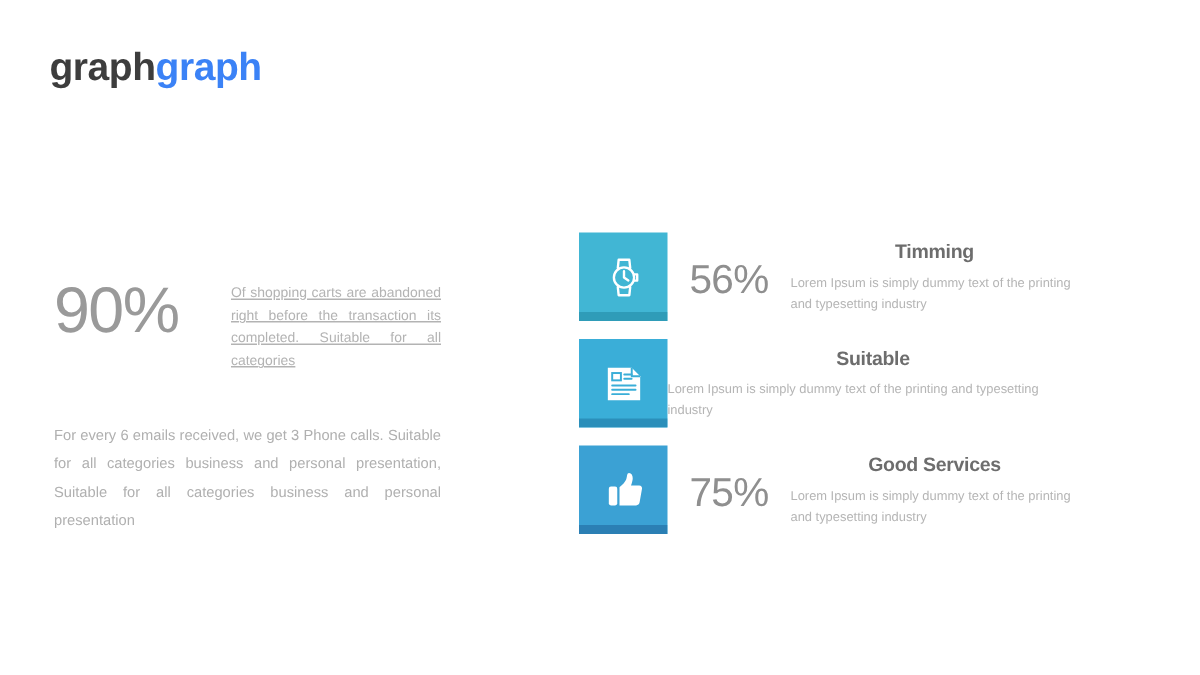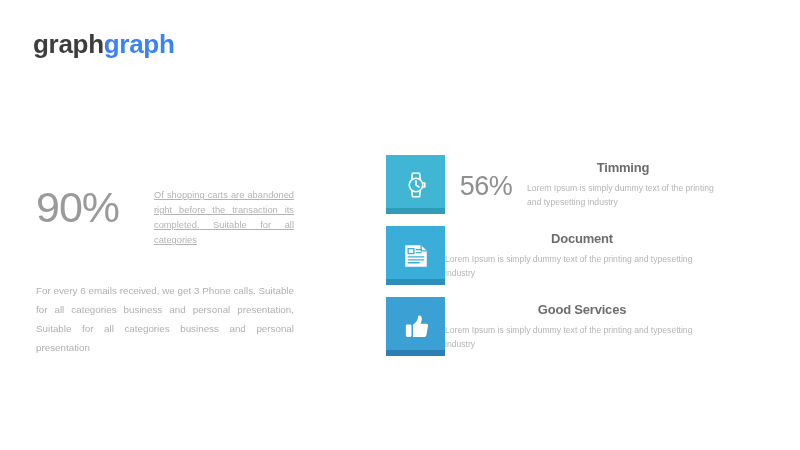--- a/index.html
+++ b/index.html
@@ -190,34 +190,35 @@
         <g stroke="#3aaed8" stroke-width="1.4" stroke-linecap="round">
           <line x1="16.2" y1="9.2" x2="21.4" y2="9.2"></line>
           <line x1="16.2" y1="12.3" x2="21.4" y2="12.3"></line>
           <line x1="7.6" y1="17" x2="24.2" y2="17"></line>
           <line x1="7.6" y1="20.1" x2="24.2" y2="20.1"></line>
           <line x1="7.6" y1="23.2" x2="19.4" y2="23.2"></line>
         </g>
       </svg>
     </div>
     <div class="item-text">
-      <div class="item-title">Document</div>
+      <div class="item-title">Suitable</div>
       <div class="item-desc">Lorem Ipsum is simply dummy text of the printing and typesetting industry</div>
     </div>
   </div>
 
   <div class="item">
     <div class="tile" style="background-color: rgb(59, 161, 212);">
       <span class="tile-bar" style="background-color: rgb(43, 127, 180);"></span>
       <svg width="30" height="30" viewBox="0 0 32 32">
         <g fill="#ffffff">
           <path d="M12.8 13.6 C12.8 13.6 16.4 11.1 17.6 8.0 C18.4 5.9 17.9 3.6 19.6 3.6 C21.3 3.6 22.2 5.2 22.2 7.3 C22.2 9.4 21.0 12.4 21.0 12.4 L26.8 12.4 C28.2 12.4 29.0 13.4 28.8 14.7 L27.1 24.4 C26.9 25.7 25.9 26.6 24.6 26.6 L12.8 26.6 Z"></path>
           <rect x="5.2" y="13.2" width="6.0" height="13.4" rx="1.5"></rect>
         </g>
       </svg>
     </div>
+    <div class="pct">75%</div>
     <div class="item-text">
       <div class="item-title">Good Services</div>
       <div class="item-desc">Lorem Ipsum is simply dummy text of the printing and typesetting industry</div>
     </div>
   </div>
 
 </div>
 
 </body></html>

